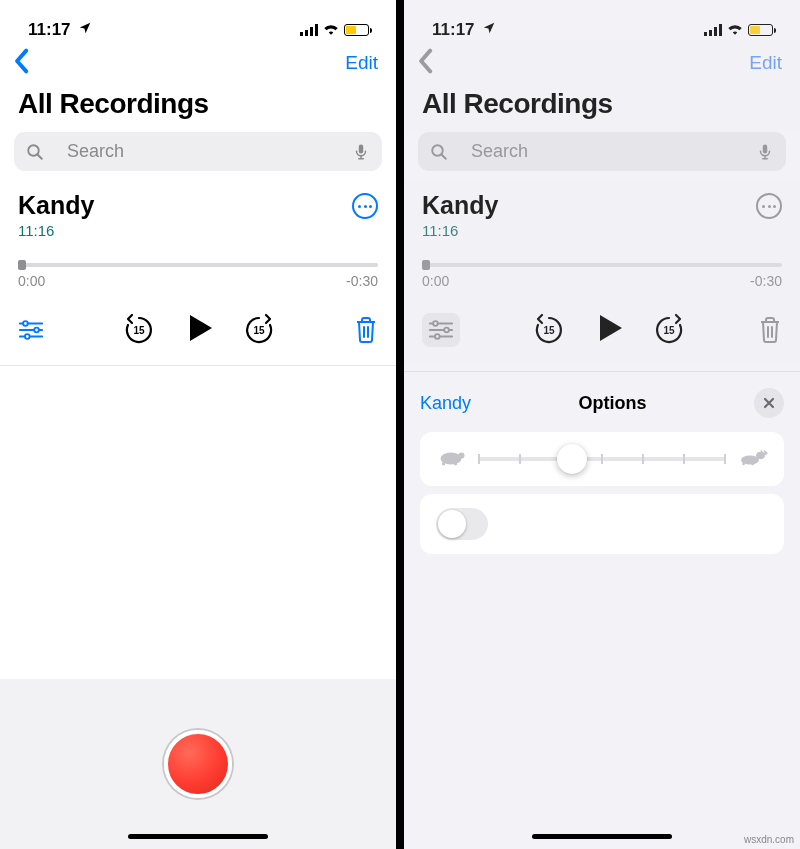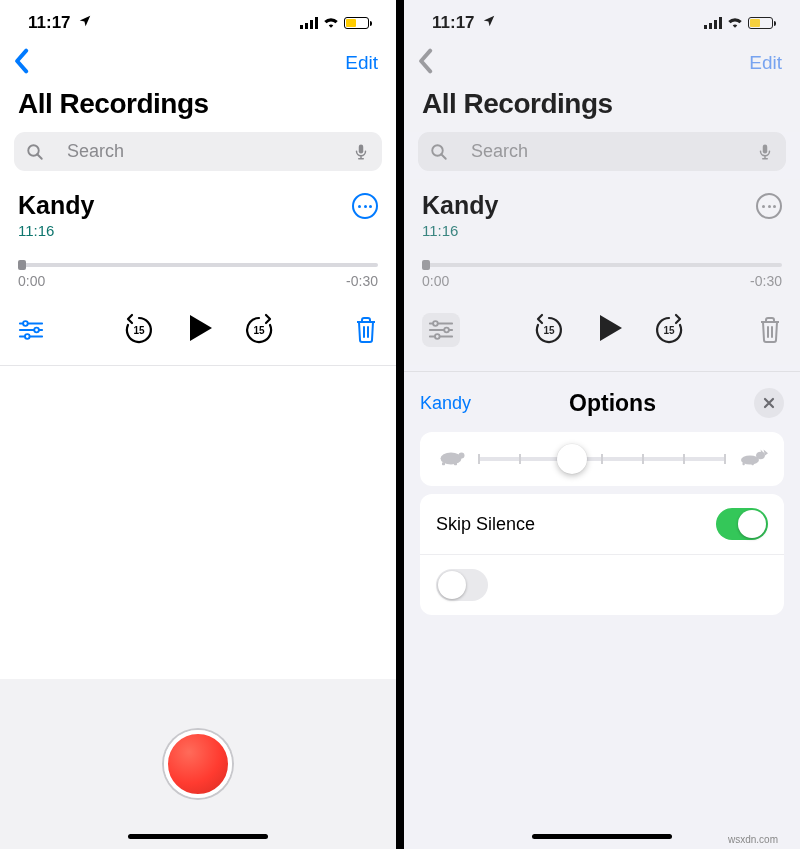--- a/index.html
+++ b/index.html
@@ -23,21 +23,21 @@
   .phone + .phone { border-left: 8px solid #000; }
   .phone.dimmed { background: #f2f2f7; }
   .phone.dimmed .content-dim { filter: grayscale(15%); opacity: 0.85; }
   .phone.dimmed .nav-bar, .phone.dimmed .page-title, .phone.dimmed .search-bar,
   .phone.dimmed .rec-item, .phone.dimmed .scrubber, .phone.dimmed .controls {
     background: #f2f2f7;
   }
 
   
   .status-bar {
-    height: 40px; display: flex; align-items: center; justify-content: space-between;
+    height: 40px; display: flex; align-items: flex-end; justify-content: space-between;
     padding: 6px 24px 0 28px; font-size: 17px; font-weight: 600;
   }
   .status-right { display: flex; align-items: center; gap: 4px; }
   .bars { display: inline-flex; align-items: flex-end; gap: 2px; height: 12px; }
   .bars span { width: 3px; background: #000; display: block; }
   .bars span:nth-child(1){height:4px}.bars span:nth-child(2){height:6px}
   .bars span:nth-child(3){height:9px}.bars span:nth-child(4){height:12px}
   .wifi svg { width: 18px; height: 14px; }
   .battery { display:inline-flex; align-items:center; }
   .battery-body { width:25px; height:12px; border:1px solid #000; border-radius:3px; position:relative; }
@@ -96,21 +96,21 @@
   .record-btn { width:68px; height:68px; border-radius:50%; border:4px solid #fff; box-shadow:0 0 0 2px #c8c8cc; background: radial-gradient(circle at 35% 30%, #ff6b5a, #ff3b30 55%, #d62c22); }
   .home-indicator { position:absolute; bottom:10px; left:50%; transform:translateX(-50%); width:140px; height:5px; background:#000; border-radius:3px; }
 
   
   .sheet {
     margin-top:6px; background:#f2f2f7; flex:1; display:flex; flex-direction:column;
     border-top:1px solid #e0e0e4; position:relative;
   }
   .sheet-header { display:flex; align-items:center; justify-content:space-between; padding:16px 16px 10px 16px; }
   .sheet-reset { color:#007aff; font-size:18px; }
-  .sheet-title { font-size:23px; font-weight:700; }
+  .sheet-title { font-size:18px; font-weight:700; }
   .sheet-close { width:30px; height:30px; border-radius:50%; background:#e4e4e9; display:flex; align-items:center; justify-content:center; color:#6b6b70; font-weight:400; }
   .sheet-close svg { width:12px; height:12px; }
   .sheet-section-label { font-size:13px; color:#8a8a8e; padding: 10px 32px 6px 32px; letter-spacing:0.5px; }
 
   .speed-card, .row-card { background:#fff; margin:4px 16px; border-radius:12px; }
   .speed-row { display:flex; align-items:center; padding:14px 16px; gap:12px; }
   .speed-track { flex:1; height:4px; background:#e4e4e9; border-radius:2px; position:relative; }
   .speed-ticks { position:absolute; inset:0; display:flex; justify-content:space-between; align-items:center; }
   .speed-ticks span { width:2px; height:10px; background:#d0d0d4; }
   .speed-thumb { position:absolute; left:38%; top:50%; transform:translate(-50%,-50%); width:30px; height:30px; background:#fff; border-radius:50%; box-shadow:0 2px 6px rgba(0,0,0,0.25), 0 0 0 0.5px rgba(0,0,0,0.05); }
@@ -119,21 +119,21 @@
 
   .row-card .row { display:flex; align-items:center; justify-content:space-between; padding:14px 16px; font-size:18px; }
   .row-card .row + .row { border-top:1px solid #ededf0; }
   .switch { width:52px; height:32px; border-radius:16px; position:relative; }
   .switch.on { background:#34c759; }
   .switch.off { background:#e9e9ec; }
   .switch .knob { position:absolute; top:2px; width:28px; height:28px; background:#fff; border-radius:50%; box-shadow:0 1px 3px rgba(0,0,0,0.3); }
   .switch.on .knob { right:2px; }
   .switch.off .knob { left:2px; }
 
-  .watermark { position:fixed; right:22px; bottom:4px; font-size:10px; color:#888; font-family:Arial; z-index:50; }
+  .watermark { position:fixed; right:6px; bottom:4px; font-size:10px; color:#888; font-family:Arial; z-index:50; }
 </style>
 </head>
 <body>
 
 <div class="phone">
   <div class="status-bar">
     <span>
       <span>11:17</span>
       <span style="display:inline-block;margin-left:3px">
         <svg viewBox="0 0 24 24" width="14" height="14" fill="#000">
@@ -422,26 +422,20 @@
               <path d="M34 2l6 5-4 3z"></path>
               <rect x="6" y="19" width="3" height="4" rx="1"></rect>
               <rect x="18" y="19" width="3" height="4" rx="1"></rect>
             </svg>
         </span>
       </div>
     </div>
 
     <div class="row-card">
       <div class="row">
-        <span>Skip Silence</span>
-        <span class="switch on">
-            <span class="knob"></span>
-          </span>
-      </div>
-      <div class="row">
         <span class="switch off">
             <span class="knob"></span>
           </span>
       </div>
     </div>
 
     <div class="home-indicator" style="position:absolute"></div>
   </div>
 </div>
 

